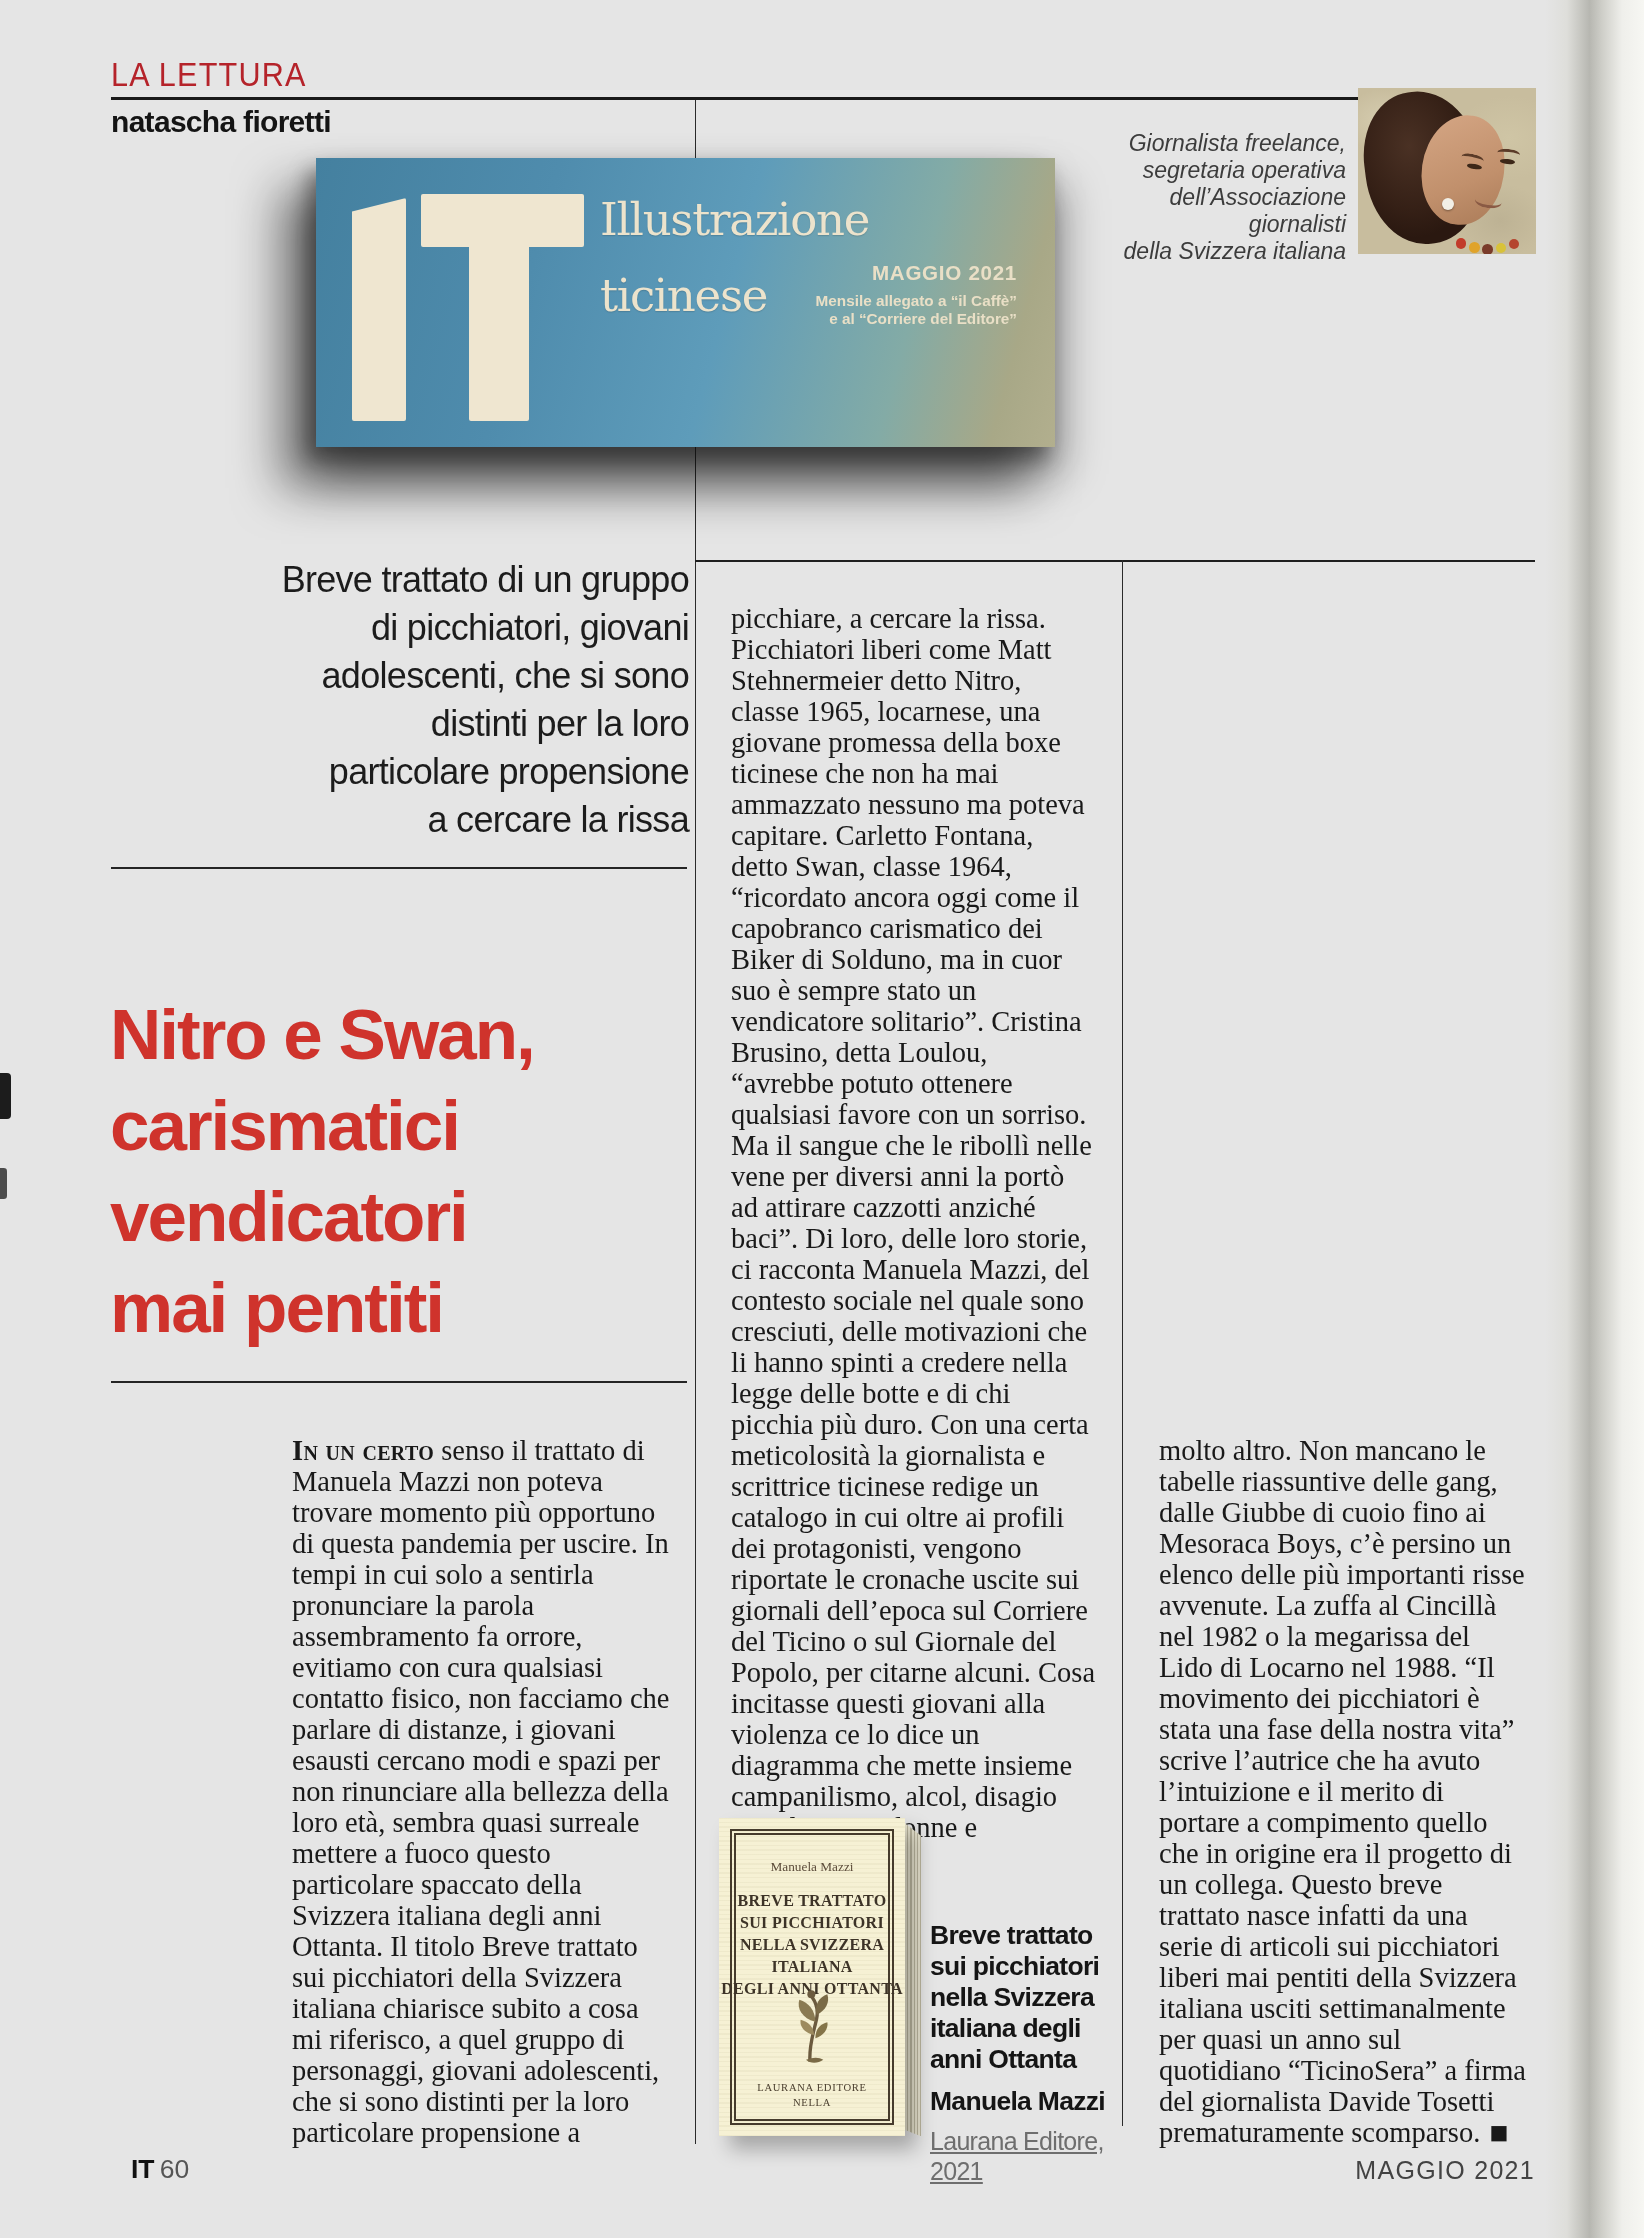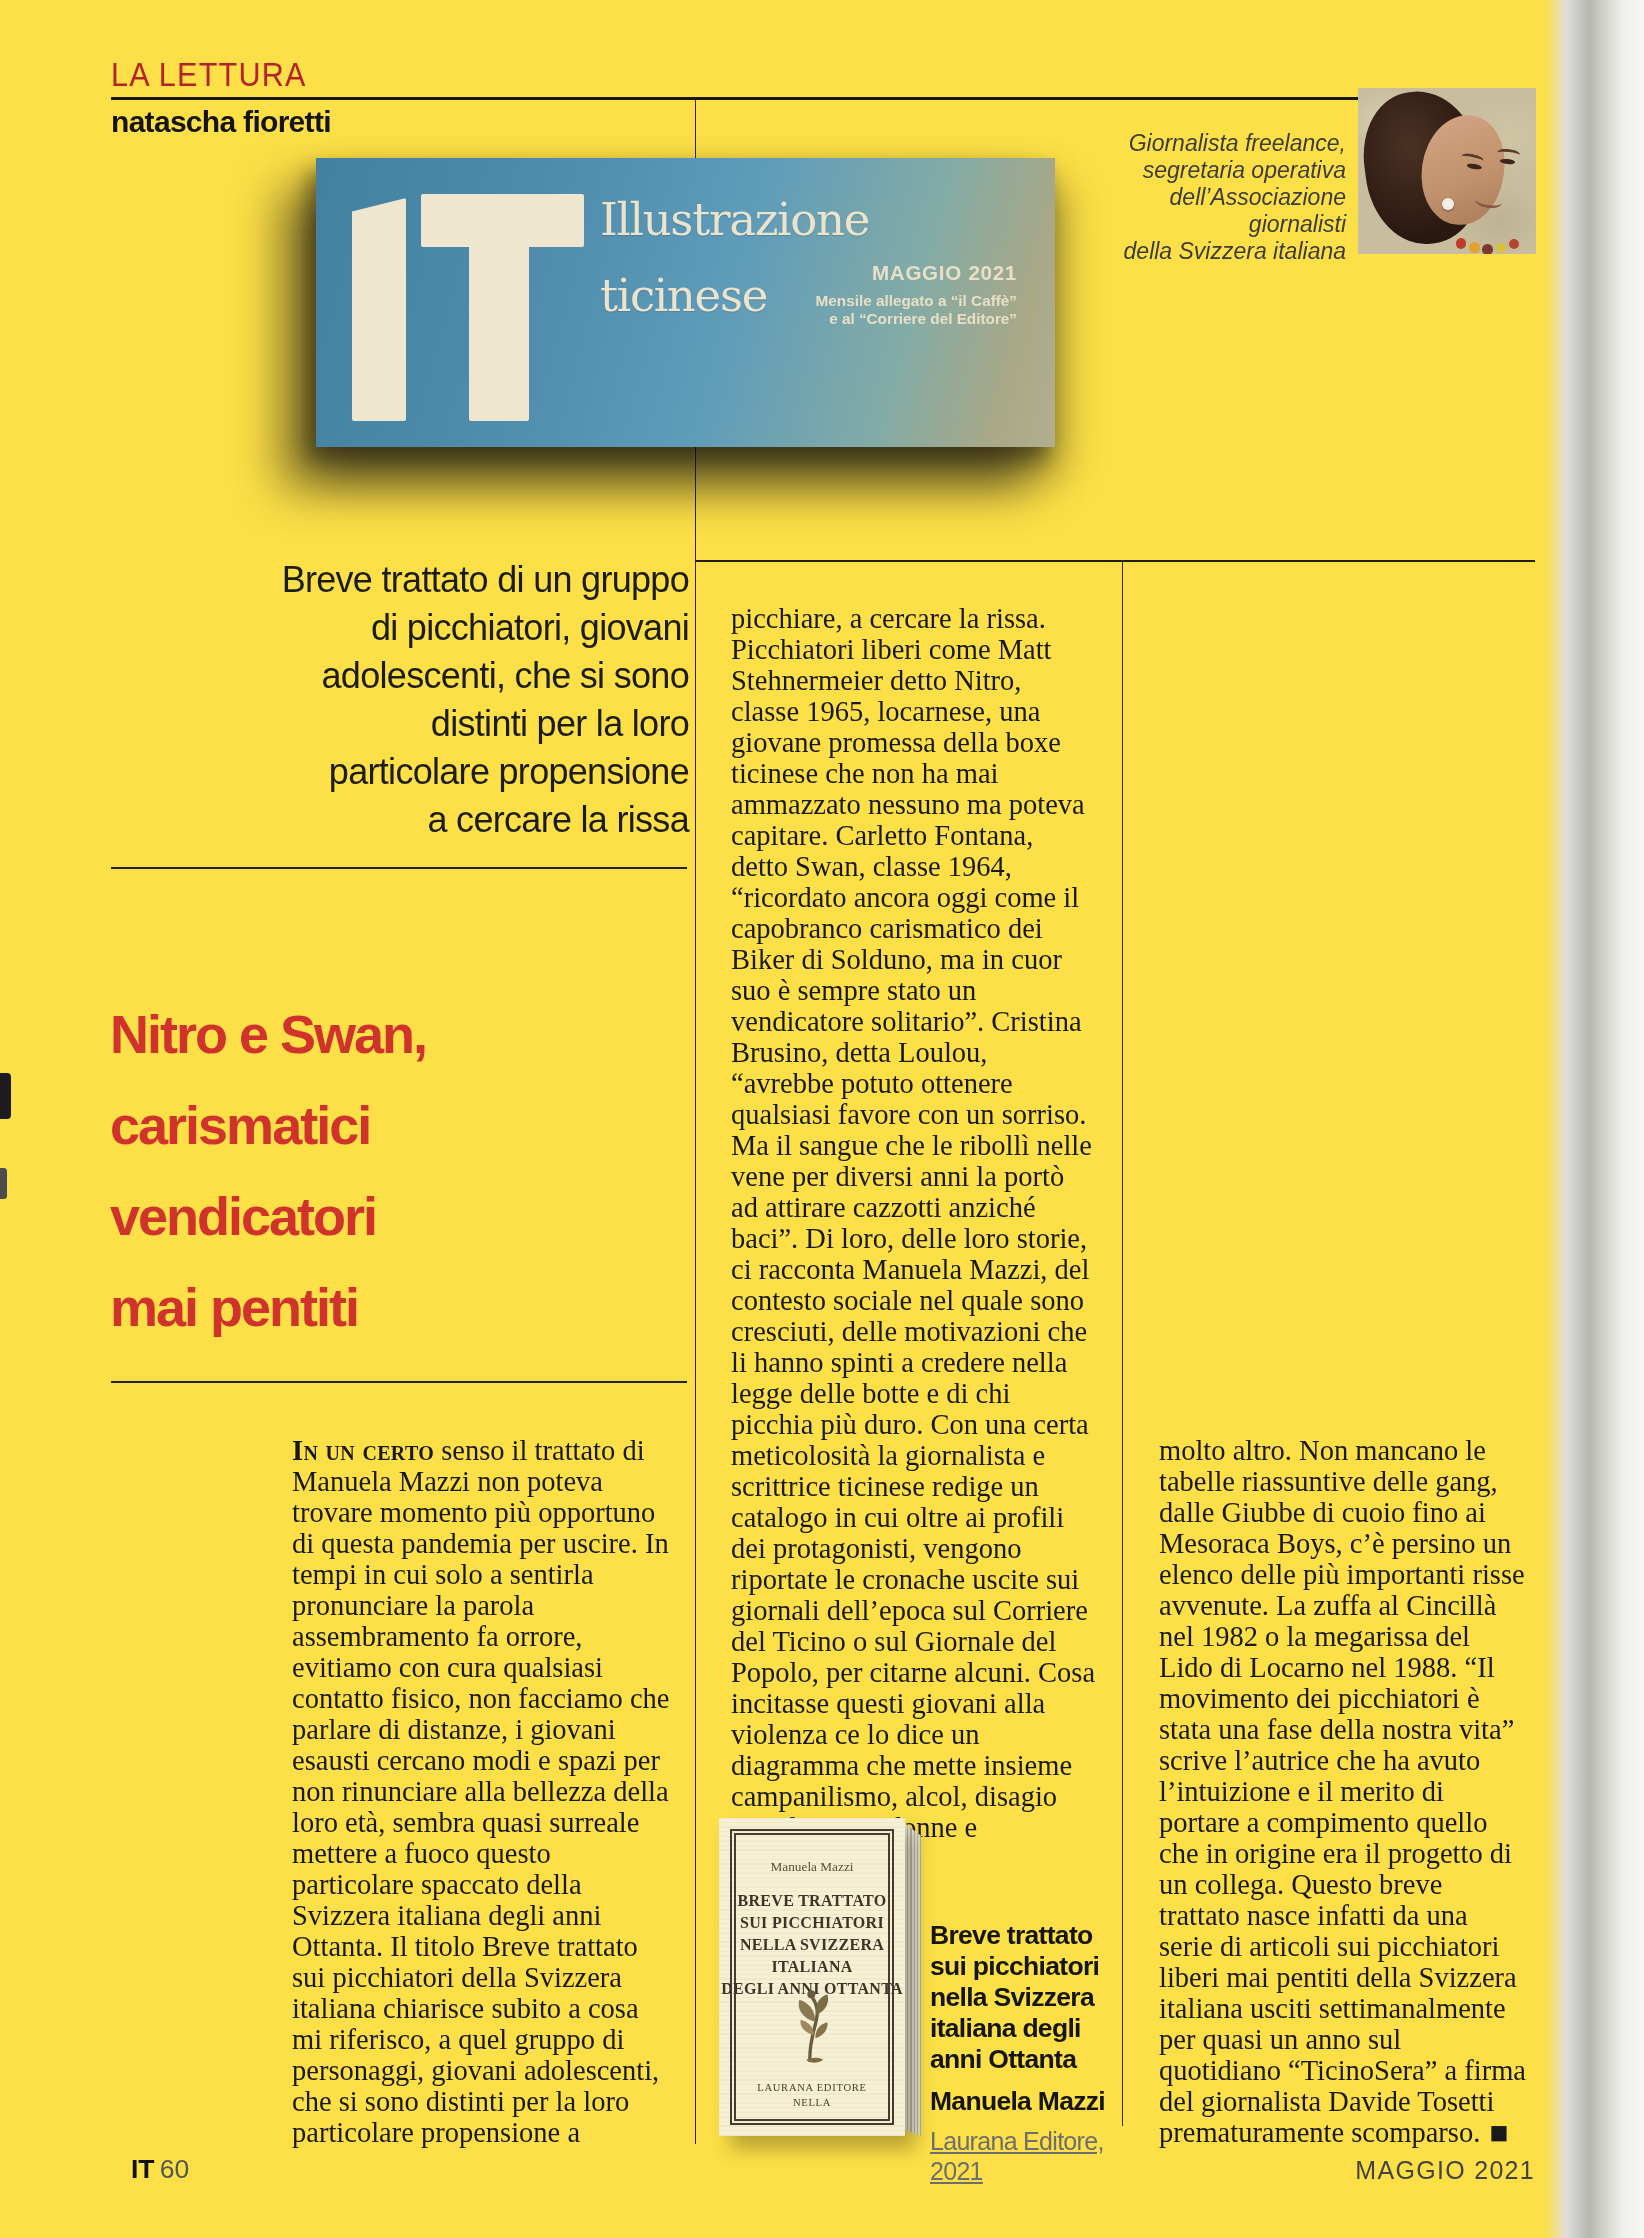--- a/index.html
+++ b/index.html
@@ -1,17 +1,17 @@
 <!DOCTYPE html>
 <html style="font-size:10.6px"><head>
 <meta charset="utf-8">
 <style>
   html,body{margin:0;padding:0;background:#9a9a96;}
   #page{
-    position:relative;width:1645px;height:2239px;background:#fde047;
+    position:relative;width:1645px;height:2239px;background:#e5e5e5;
     overflow:hidden;font-family:"Liberation Sans",sans-serif;color:#1b1b1b;
   }
   
   .right-scan-edge{position:absolute;top:0;left:1545px;width:99px;height:2239px;
     background:linear-gradient(90deg,rgba(252,252,250,0) 0%,#dededa 22%,#b7b7b1 45%,#cfcfc9 58%,#efefeb 78%,#f7f7f3 100%);}
   .left-mark-1{position:absolute;left:0;top:1073px;width:10.6px;height:46px;background:#1c1c1c;border-radius:0 4px 4px 0;}
   .left-mark-2{position:absolute;left:0;top:1168px;width:6.6px;height:30.5px;background:#4c4c4c;border-radius:0 3.3px 3.3px 0;}
   
   .section-title{position:absolute;left:111px;top:57px;font-size:32.5px;letter-spacing:1.3px;
     color:#b5232a;font-weight:400;transform:scaleX(.94);transform-origin:left;white-space:nowrap;}
@@ -60,21 +60,21 @@
   .earring{position:absolute;left:47%;top:66%;width:12px;height:12px;background:#f2efe6;border-radius:50%;box-shadow:0 1.3px 2px rgba(0,0,0,.3);}
   .necklace{position:absolute;left:55%;top:88%;width:80px;height:17px;}
   .bead{position:absolute;width:10.6px;height:10.6px;border-radius:50%;}
   .contrib-caption{position:absolute;left:1061px;top:130px;width:285px;text-align:right;
     font-style:italic;font-size:23px;line-height:27px;color:#3c3c3c;white-space:pre-line;}
   
   .standfirst{position:absolute;left:153px;top:556px;width:536px;text-align:right;
     font-size:36px;line-height:48px;color:#1c1c1c;letter-spacing:-0.7px;white-space:pre-line;font-weight:400;}
   
   .headline{position:absolute;left:110px;top:989px;width:584px;font-weight:700;
-    font-size:54px;line-height:91px;letter-spacing:-2px;color:#cf332c;white-space:pre-line;}
+    font-size:71px;line-height:91px;letter-spacing:-2px;color:#cf332c;white-space:pre-line;}
   
   .body-col{position:absolute;font-family:"Liberation Serif",serif;font-size:28.5px;line-height:31px;color:#191919;}
   .body-col p{margin:8px;text-align:left;}
   .col-1{left:284px;top:1427px;width:398px;}
   .col-2{left:723px;top:595px;width:381px;}
   .col-3{left:1151px;top:1427px;width:385px;}
   .lead-in{font-variant:small-caps;font-weight:700;letter-spacing:0.3px;}
   .end-mark{display:inline-block;margin-left:9.3px;font-size:20px;color:#1a1a1a;transform:translateY(-2.7px);font-family:"DejaVu Sans",sans-serif;}
   
   .book{position:absolute;left:719px;top:1818px;width:186px;height:318px;z-index:1;}

